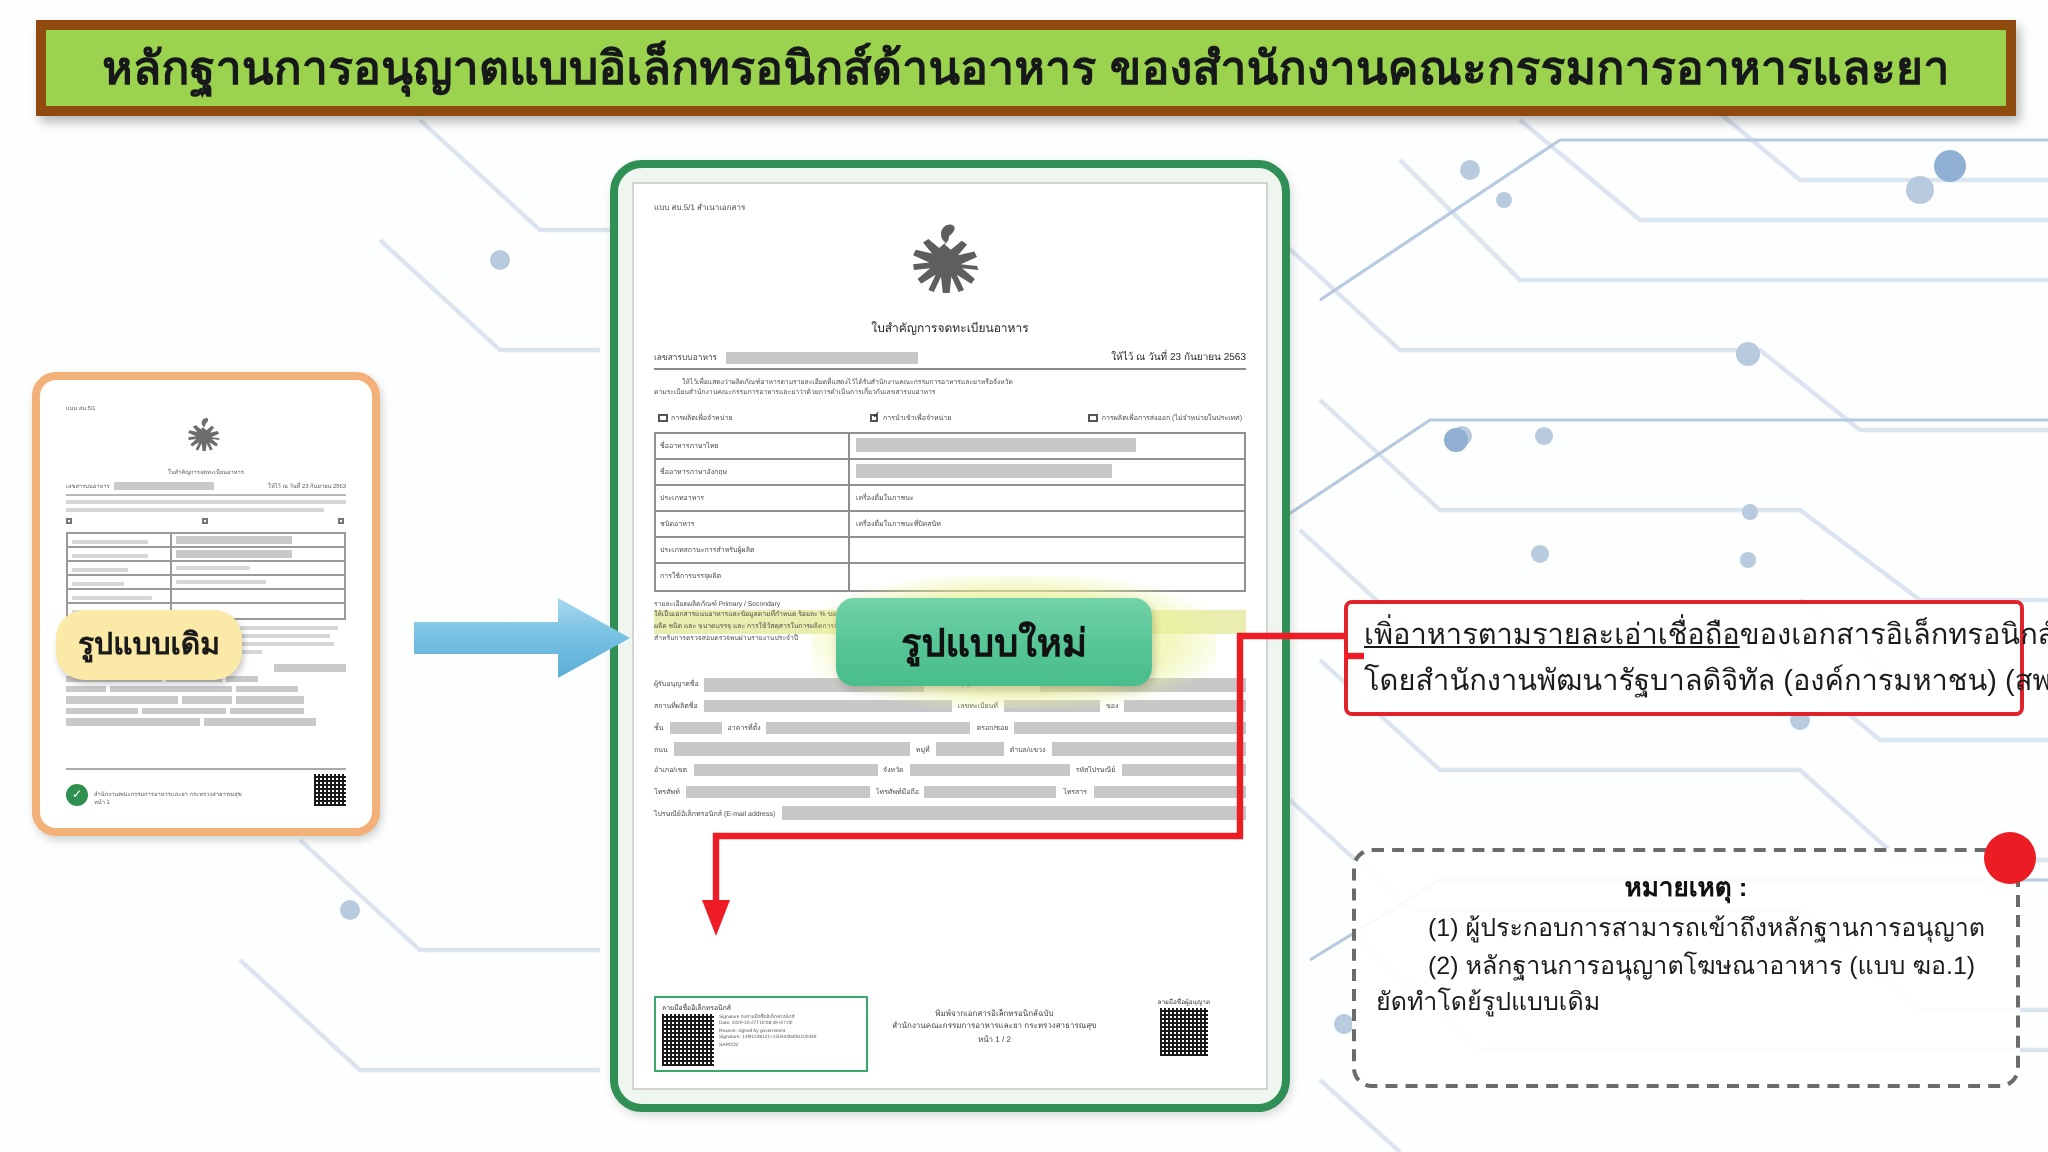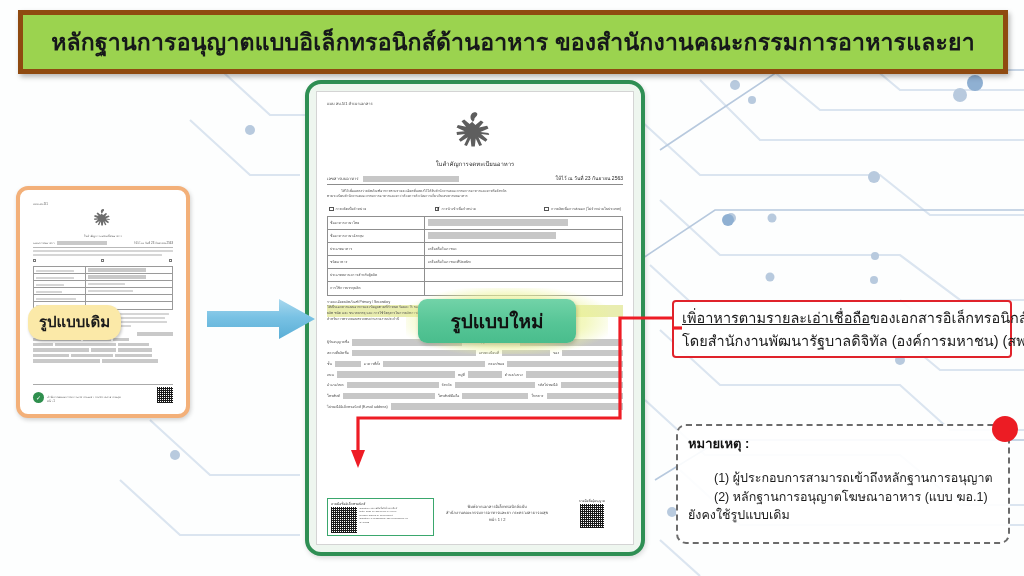--- a/index.html
+++ b/index.html
@@ -19,21 +19,21 @@
   #circuit-bg {
     position: absolute; inset: 0;
     width: 1024px; height: 576px;
     z-index: 0;
   }
 
   
   #title-banner {
     position: absolute;
     left: 18px; top: 10px;
-    width: 990px; height: 64px;
+    width: 990px; height: 48px;
     background: #9bd34f;
     border: 5px solid #8f4a10;
     box-shadow: 2px 3px 5px rgba(0,0,0,.28);
     display: flex; align-items: center; justify-content: center;
     z-index: 6;
   }
   #title-banner .txt {
     font-size: 23px;
     font-weight: bold;
     color: #16181a;
@@ -220,21 +220,21 @@
   #notes-box {
     position: absolute;
     left: 676px; top: 424px;
     width: 334px; height: 120px;
     border: 2px dashed #6b6b6b;
     border-radius: 10px;
     background: rgba(255,255,255,.9);
     padding: 7px 10px;
     z-index: 8;
   }
-  #notes-box .nhead { font-size: 13px; font-weight: bold; color: #111; margin-bottom: 15px; }
+  #notes-box .nhead { font-size: 13px; font-weight: bold; color: #111; margin-bottom: 1px; text-align: center; }
   #notes-box .nln { font-size: 12.5px; color: #1b1b1b; line-height: 18.5px; white-space: nowrap; }
   #notes-box .ind { padding-left: 26px; }
   #notes-dot {
     position: absolute; right: -10px; top: -10px;
     width: 26px; height: 26px; border-radius: 50%;
     background: #ec1c24;
   }
 
   
   #footer {
@@ -599,17 +599,17 @@
   <div id="red-callout">
     <div class="ln"><span class="ul">เพิ่อาหารตามรายละเอ่าเชื่อถือ</span><span>ของเอกสารอิเล็กทรอนิกส์</span></div>
     <div class="ln">โดยสำนักงานพัฒนารัฐบาลดิจิทัล (องค์การมหาชน) (สพร.)</div>
   </div>
 
   <div id="notes-box">
     <div id="notes-dot"></div>
     <div class="nhead">หมายเหตุ :</div>
     <div class="nln ind">(1)  ผู้ประกอบการสามารถเข้าถึงหลักฐานการอนุญาต</div>
     <div class="nln ind">(2)  หลักฐานการอนุญาตโฆษณาอาหาร (แบบ ฆอ.1)</div>
-    <div class="nln">ยังคงใช้รูปแบบเดิม</div>
+    <div class="nln">ยัดทำโดย้รูปแบบเดิม</div>
   </div>
 
 
 </div>
 
 </body></html>

